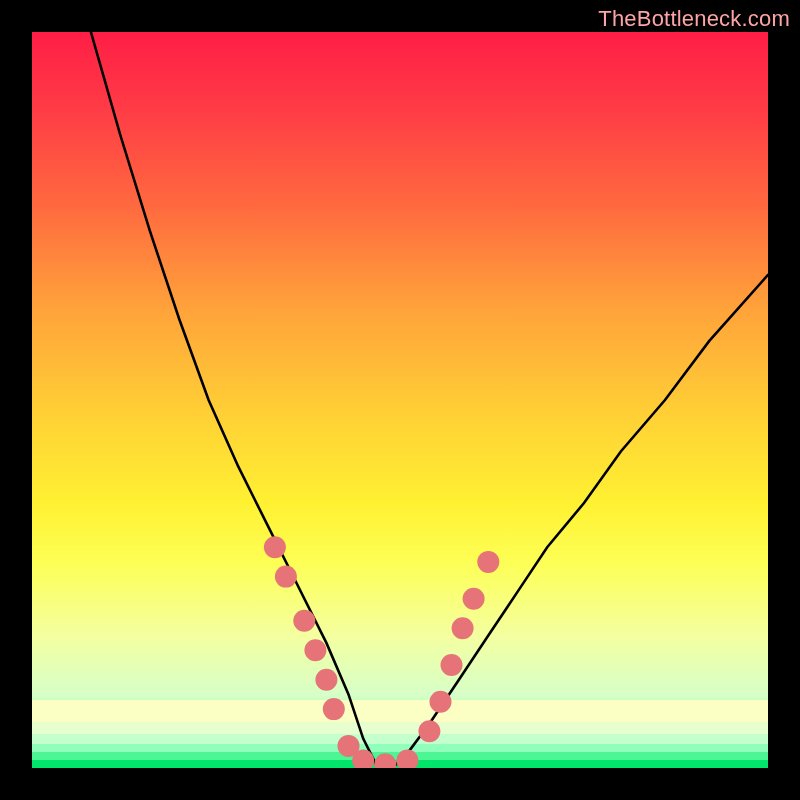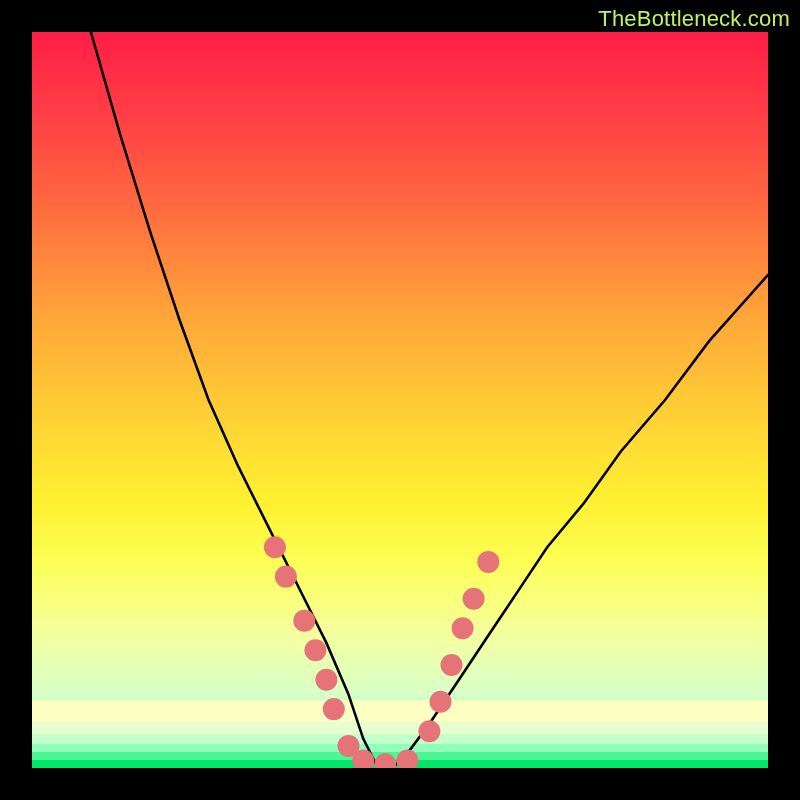--- a/index.html
+++ b/index.html
@@ -42,21 +42,21 @@
   .banding {
     position: absolute;
     left: 0;
     right: 0;
     pointer-events: none;
   }
   .watermark {
     position: absolute;
     top: 6px;
     right: 10px;
-    color: #bef264;
+    color: #fca5a5;
     font-size: 22px;
     font-weight: 500;
     letter-spacing: 0.2px;
     z-index: 10;
   }
   svg.curve {
     position: absolute;
     top: 0;
     left: 0;
     width: 736px;

